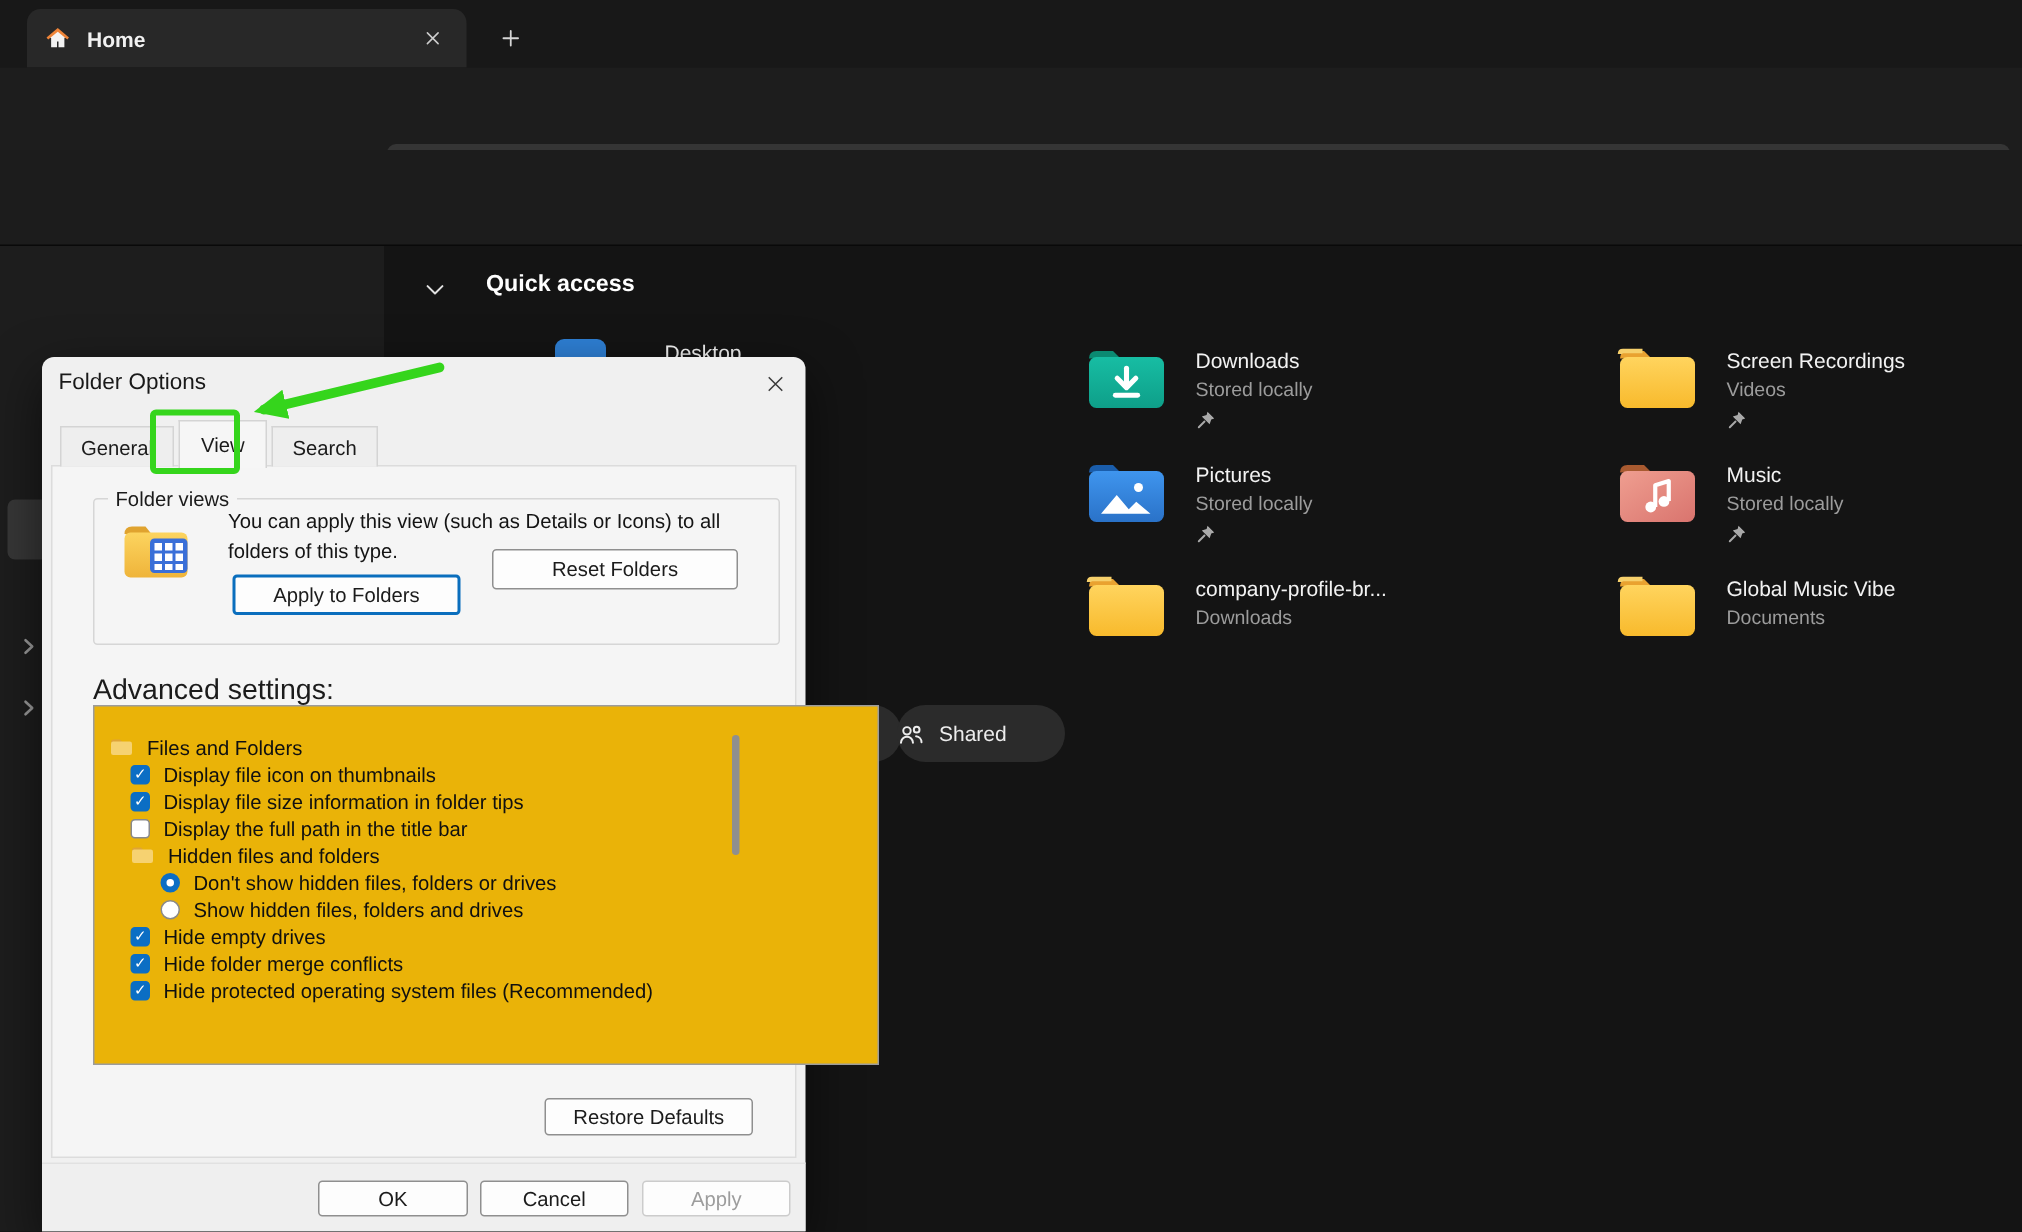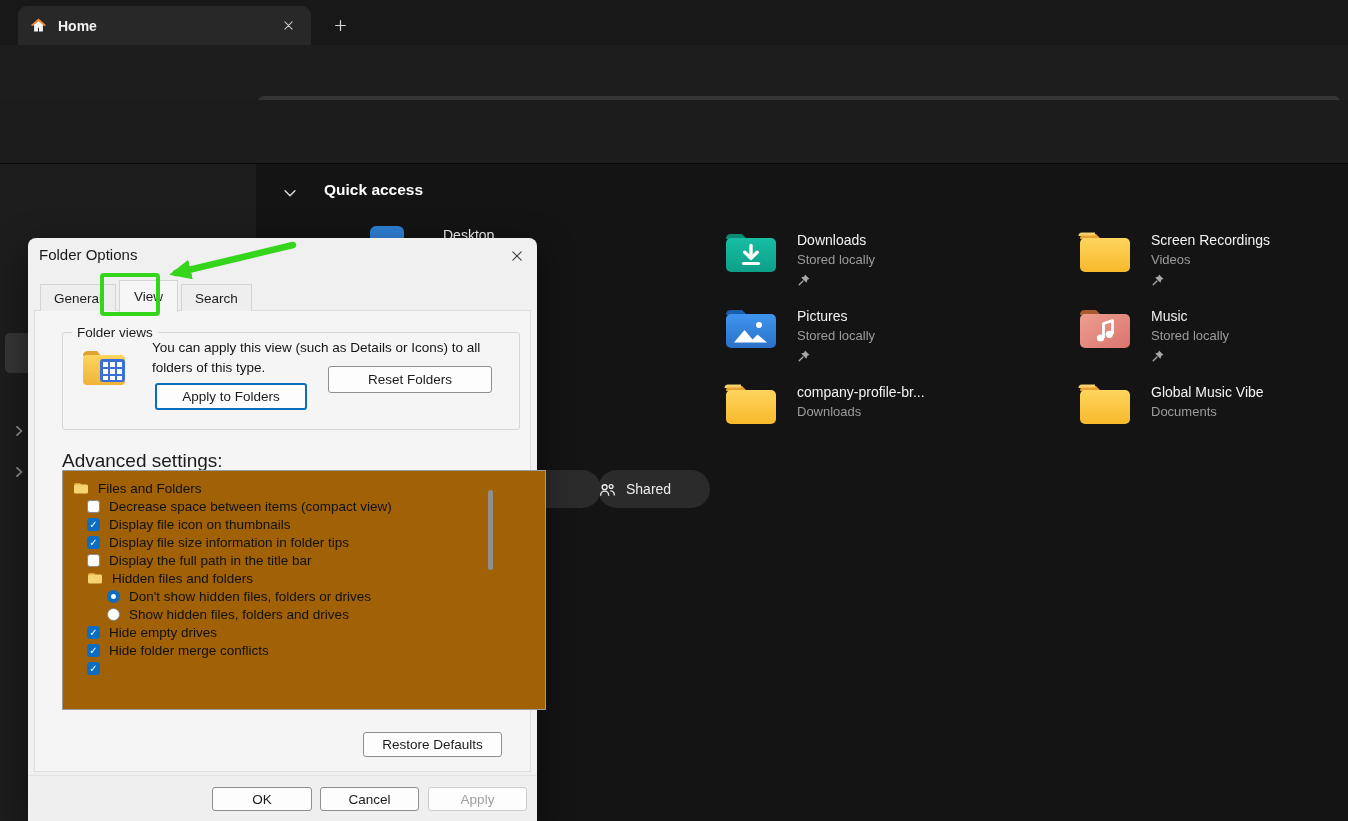--- a/index.html
+++ b/index.html
@@ -56,21 +56,21 @@
   .dtab{height:27px;padding:1px 13px;background:#eeeeee;border:1px solid #d4d4d4;border-bottom:none;font-size:13.5px;display:flex;align-items:center;margin-right:3px;color:#1b1b1b}
   .dtab.active{height:32px;background:#f6f6f6;padding:0 14px;position:relative;top:1px}
   .gbox{position:absolute;left:34px;top:94px;width:458px;height:98px;border:1px solid #d6d6d6;border-radius:3px;z-index:1}
   .gleg{position:absolute;left:44px;top:87px;background:#f5f5f5;padding:0 5px;font-size:13.5px;z-index:2}
   .fv-icon{position:absolute;left:52px;top:106px;z-index:2}
   .fv-desc{position:absolute;left:124px;top:100px;width:352px;font-size:13.5px;line-height:20px;color:#141414;z-index:2}
   .btn{background:#fdfdfd;border:1px solid #8f8f8f;border-radius:3px;font-size:13.5px;color:#1b1b1b;display:flex;align-items:center;justify-content:center;position:absolute;font-family:Liberation Sans, sans-serif;z-index:2}
   .btn-applyf{left:127px;top:145px;width:152px;height:27px;border:2px solid #0a6ebd}
   .btn-reset{left:300px;top:128px;width:164px;height:27px}
   .adv-title{position:absolute;left:34px;top:212px;font-size:19px}
-  .adv-list{position:absolute;left:34px;top:232px;width:484px;height:240px;background:#a16207;border:1px solid #9c9c9c;overflow:hidden;padding-top:8px}
+  .adv-list{position:absolute;left:34px;top:232px;width:524px;height:240px;background:#eab308;border:1px solid #9c9c9c;overflow:hidden;padding-top:18px}
   .adv-row{display:flex;align-items:center;height:18px;padding-left:10px;gap:9px}
   .ind1{padding-left:24px}.ind2{padding-left:44px}
   .cb{width:13px;height:13px;border:1px solid #8a8a8a;border-radius:3px;background:#fff;flex:none;font-size:10px;line-height:11px;text-align:center;color:#fff}
   .cb.on{background:#0b6ec4;border-color:#0b6ec4}
   .rd{width:13px;height:13px;border:1px solid #8a8a8a;border-radius:50%;background:#fff;flex:none}
   .rd.on{border:4.5px solid #0b6ec4}
   .adv-label{font-size:13.5px;color:#101010;white-space:nowrap}
   .adv-scroll{position:absolute;left:460px;top:252px;width:5px;height:80px;background:#8f8f8f;border-radius:3px}
   .btn-restore{left:335px;top:494px;width:139px;height:25px}
   .dlg-footer{position:absolute;left:0;top:537px;width:509px;height:46px;border-top:1px solid #e1e1e1;background:#efefef}
@@ -497,24 +497,20 @@
       <div class="adv-row ind0">
         <span>
           <svg width="16" height="14" viewBox="0 0 16 14">
             <path d="M1 4q0-2 2-2h4l2 2z" fill="#dfa437"></path>
             <rect x="1" y="3.4" width="14" height="9" rx="1.5" fill="#f6d271"></rect>
           </svg>
         </span>
         <span class="adv-label">Files and Folders</span>
       </div>
       <div class="adv-row ind1">
-        <span class="cb"></span>
-        <span class="adv-label">Decrease space between items (compact view)</span>
-      </div>
-      <div class="adv-row ind1">
         <span class="cb on">✓</span>
         <span class="adv-label">Display file icon on thumbnails</span>
       </div>
       <div class="adv-row ind1">
         <span class="cb on">✓</span>
         <span class="adv-label">Display file size information in folder tips</span>
       </div>
       <div class="adv-row ind1">
         <span class="cb"></span>
         <span class="adv-label">Display the full path in the title bar</span>
@@ -539,20 +535,21 @@
       <div class="adv-row ind1">
         <span class="cb on">✓</span>
         <span class="adv-label">Hide empty drives</span>
       </div>
       <div class="adv-row ind1">
         <span class="cb on">✓</span>
         <span class="adv-label">Hide folder merge conflicts</span>
       </div>
       <div class="adv-row ind1">
         <span class="cb on">✓</span>
+        <span class="adv-label">Hide protected operating system files (Recommended)</span>
       </div>
     </div>
   <span class="adv-scroll"></span>
 
   <button class="btn btn-restore">Restore Defaults</button>
   <div class="dlg-footer"></div>
   <button class="btn btn-ok">OK</button>
   <button class="btn btn-cancel">Cancel</button>
   <button class="btn btn-apply">Apply</button>
 </div>

